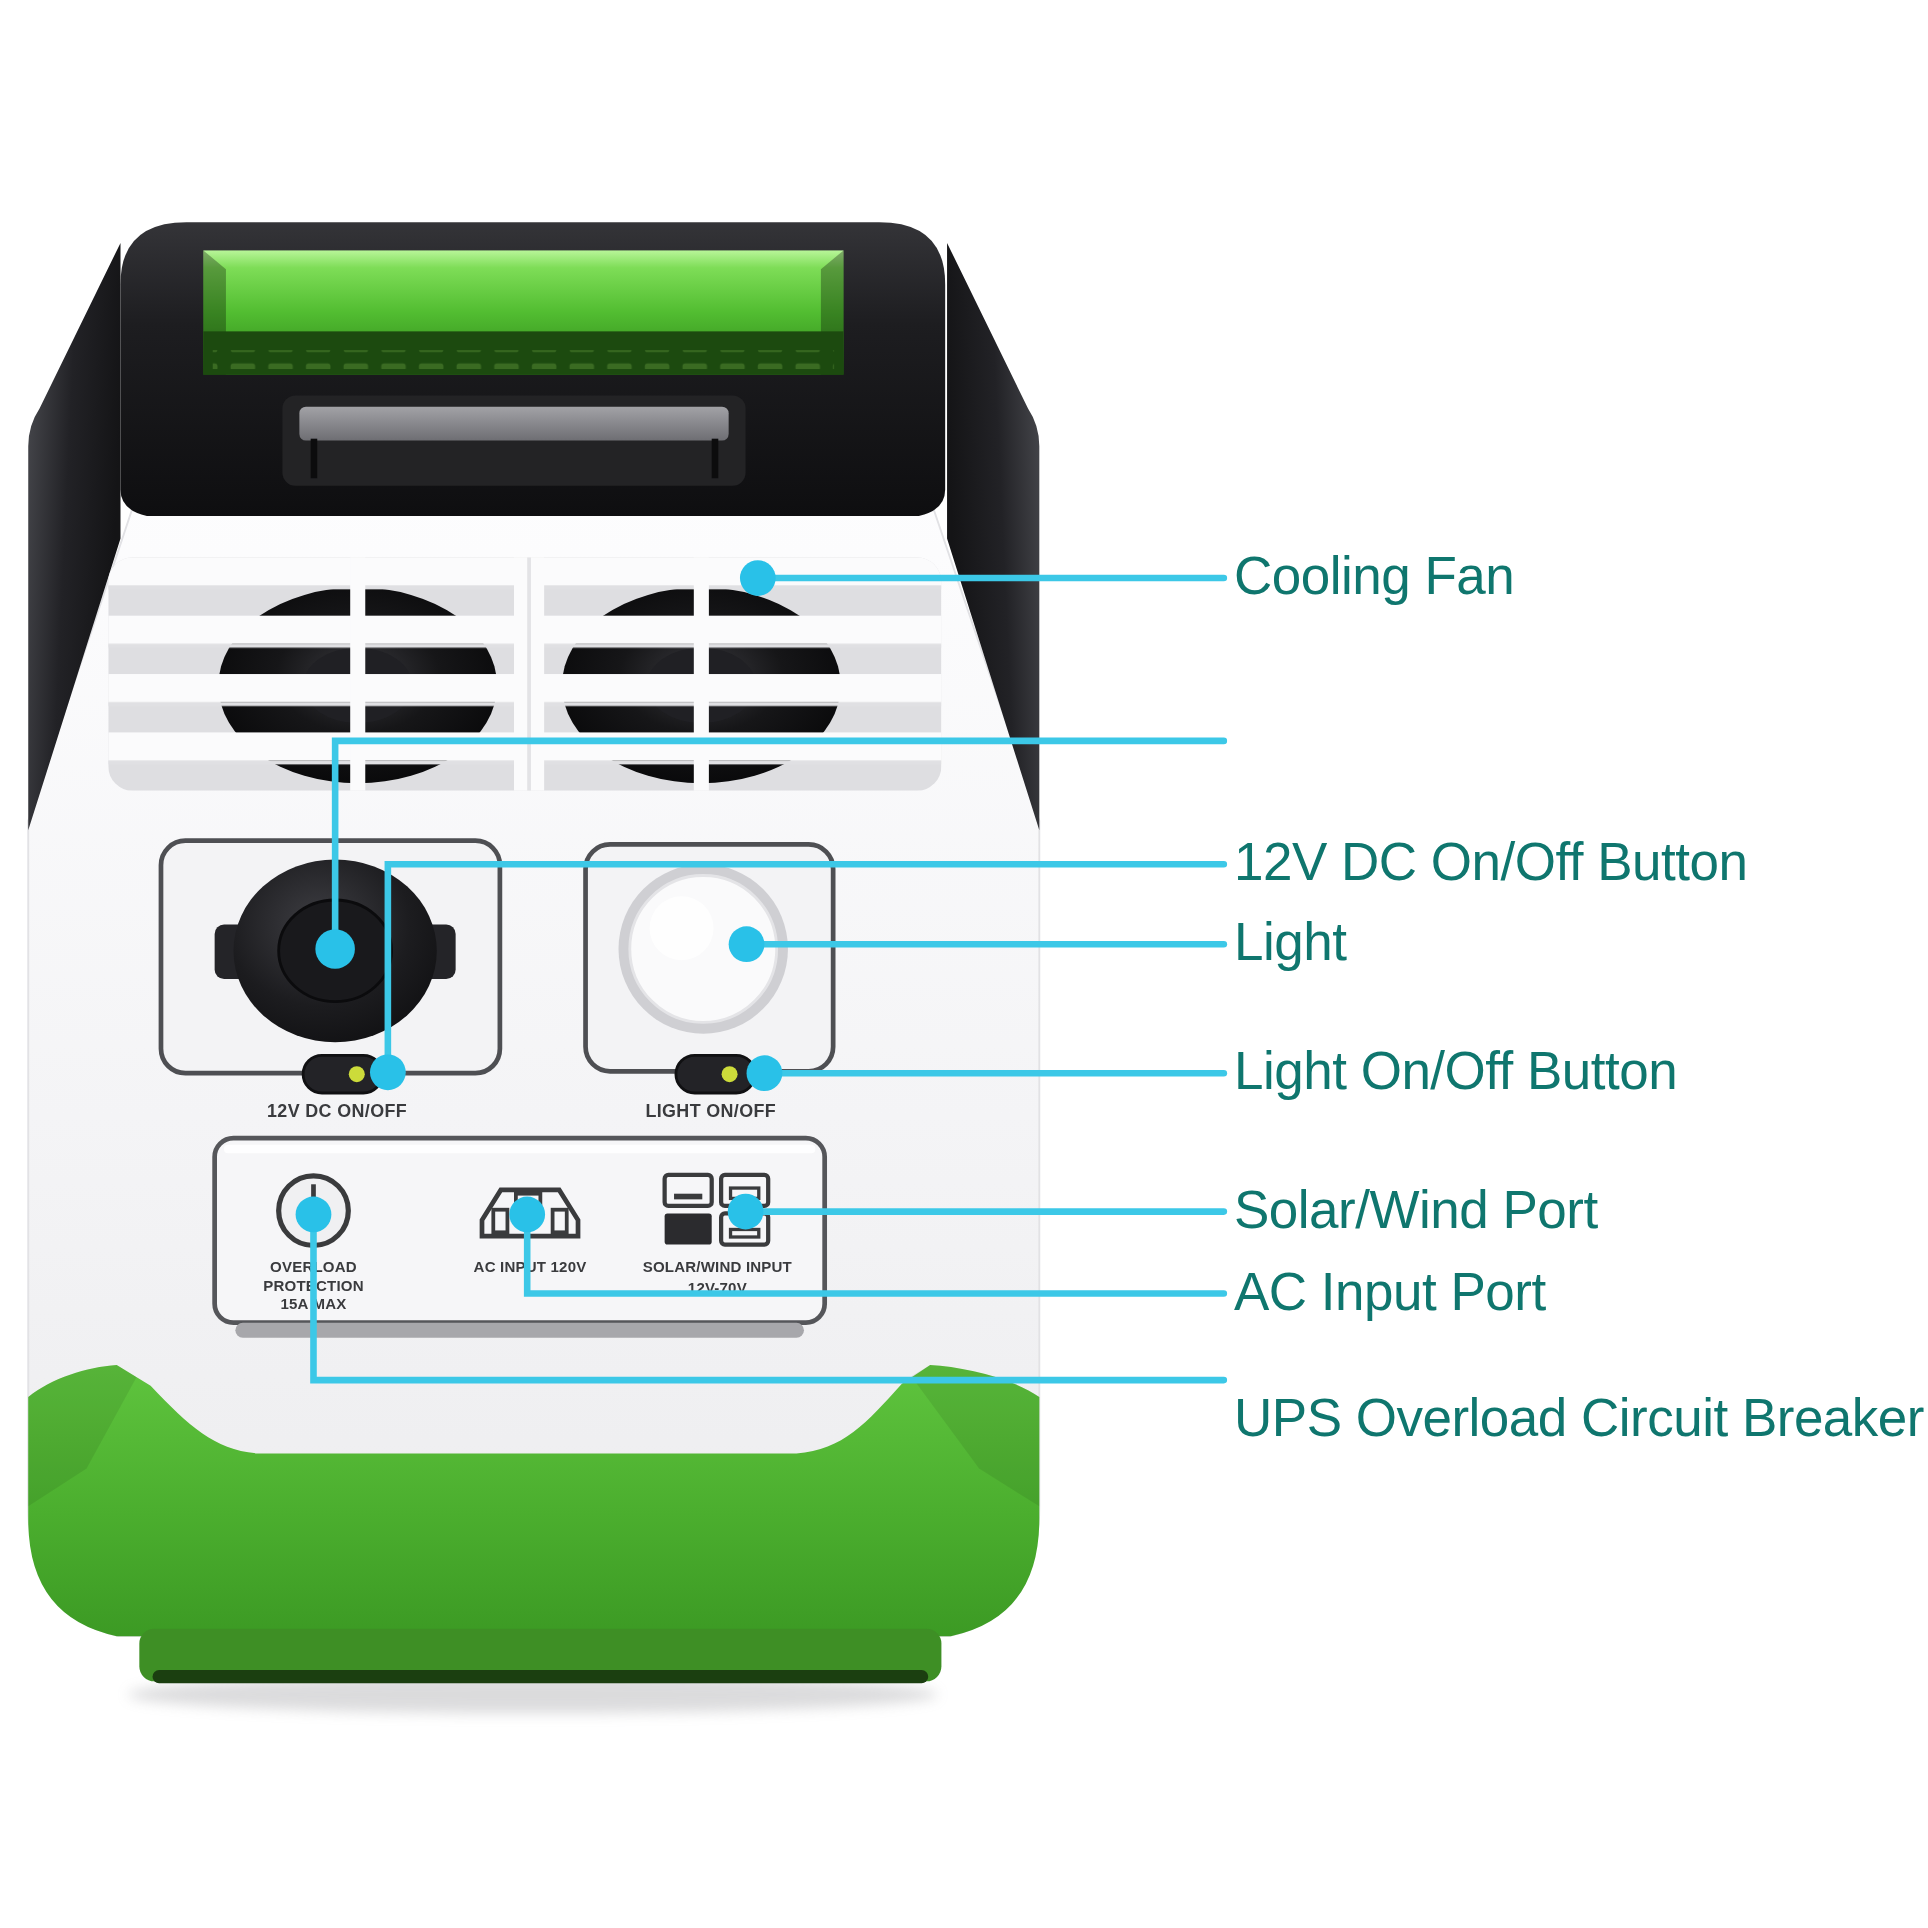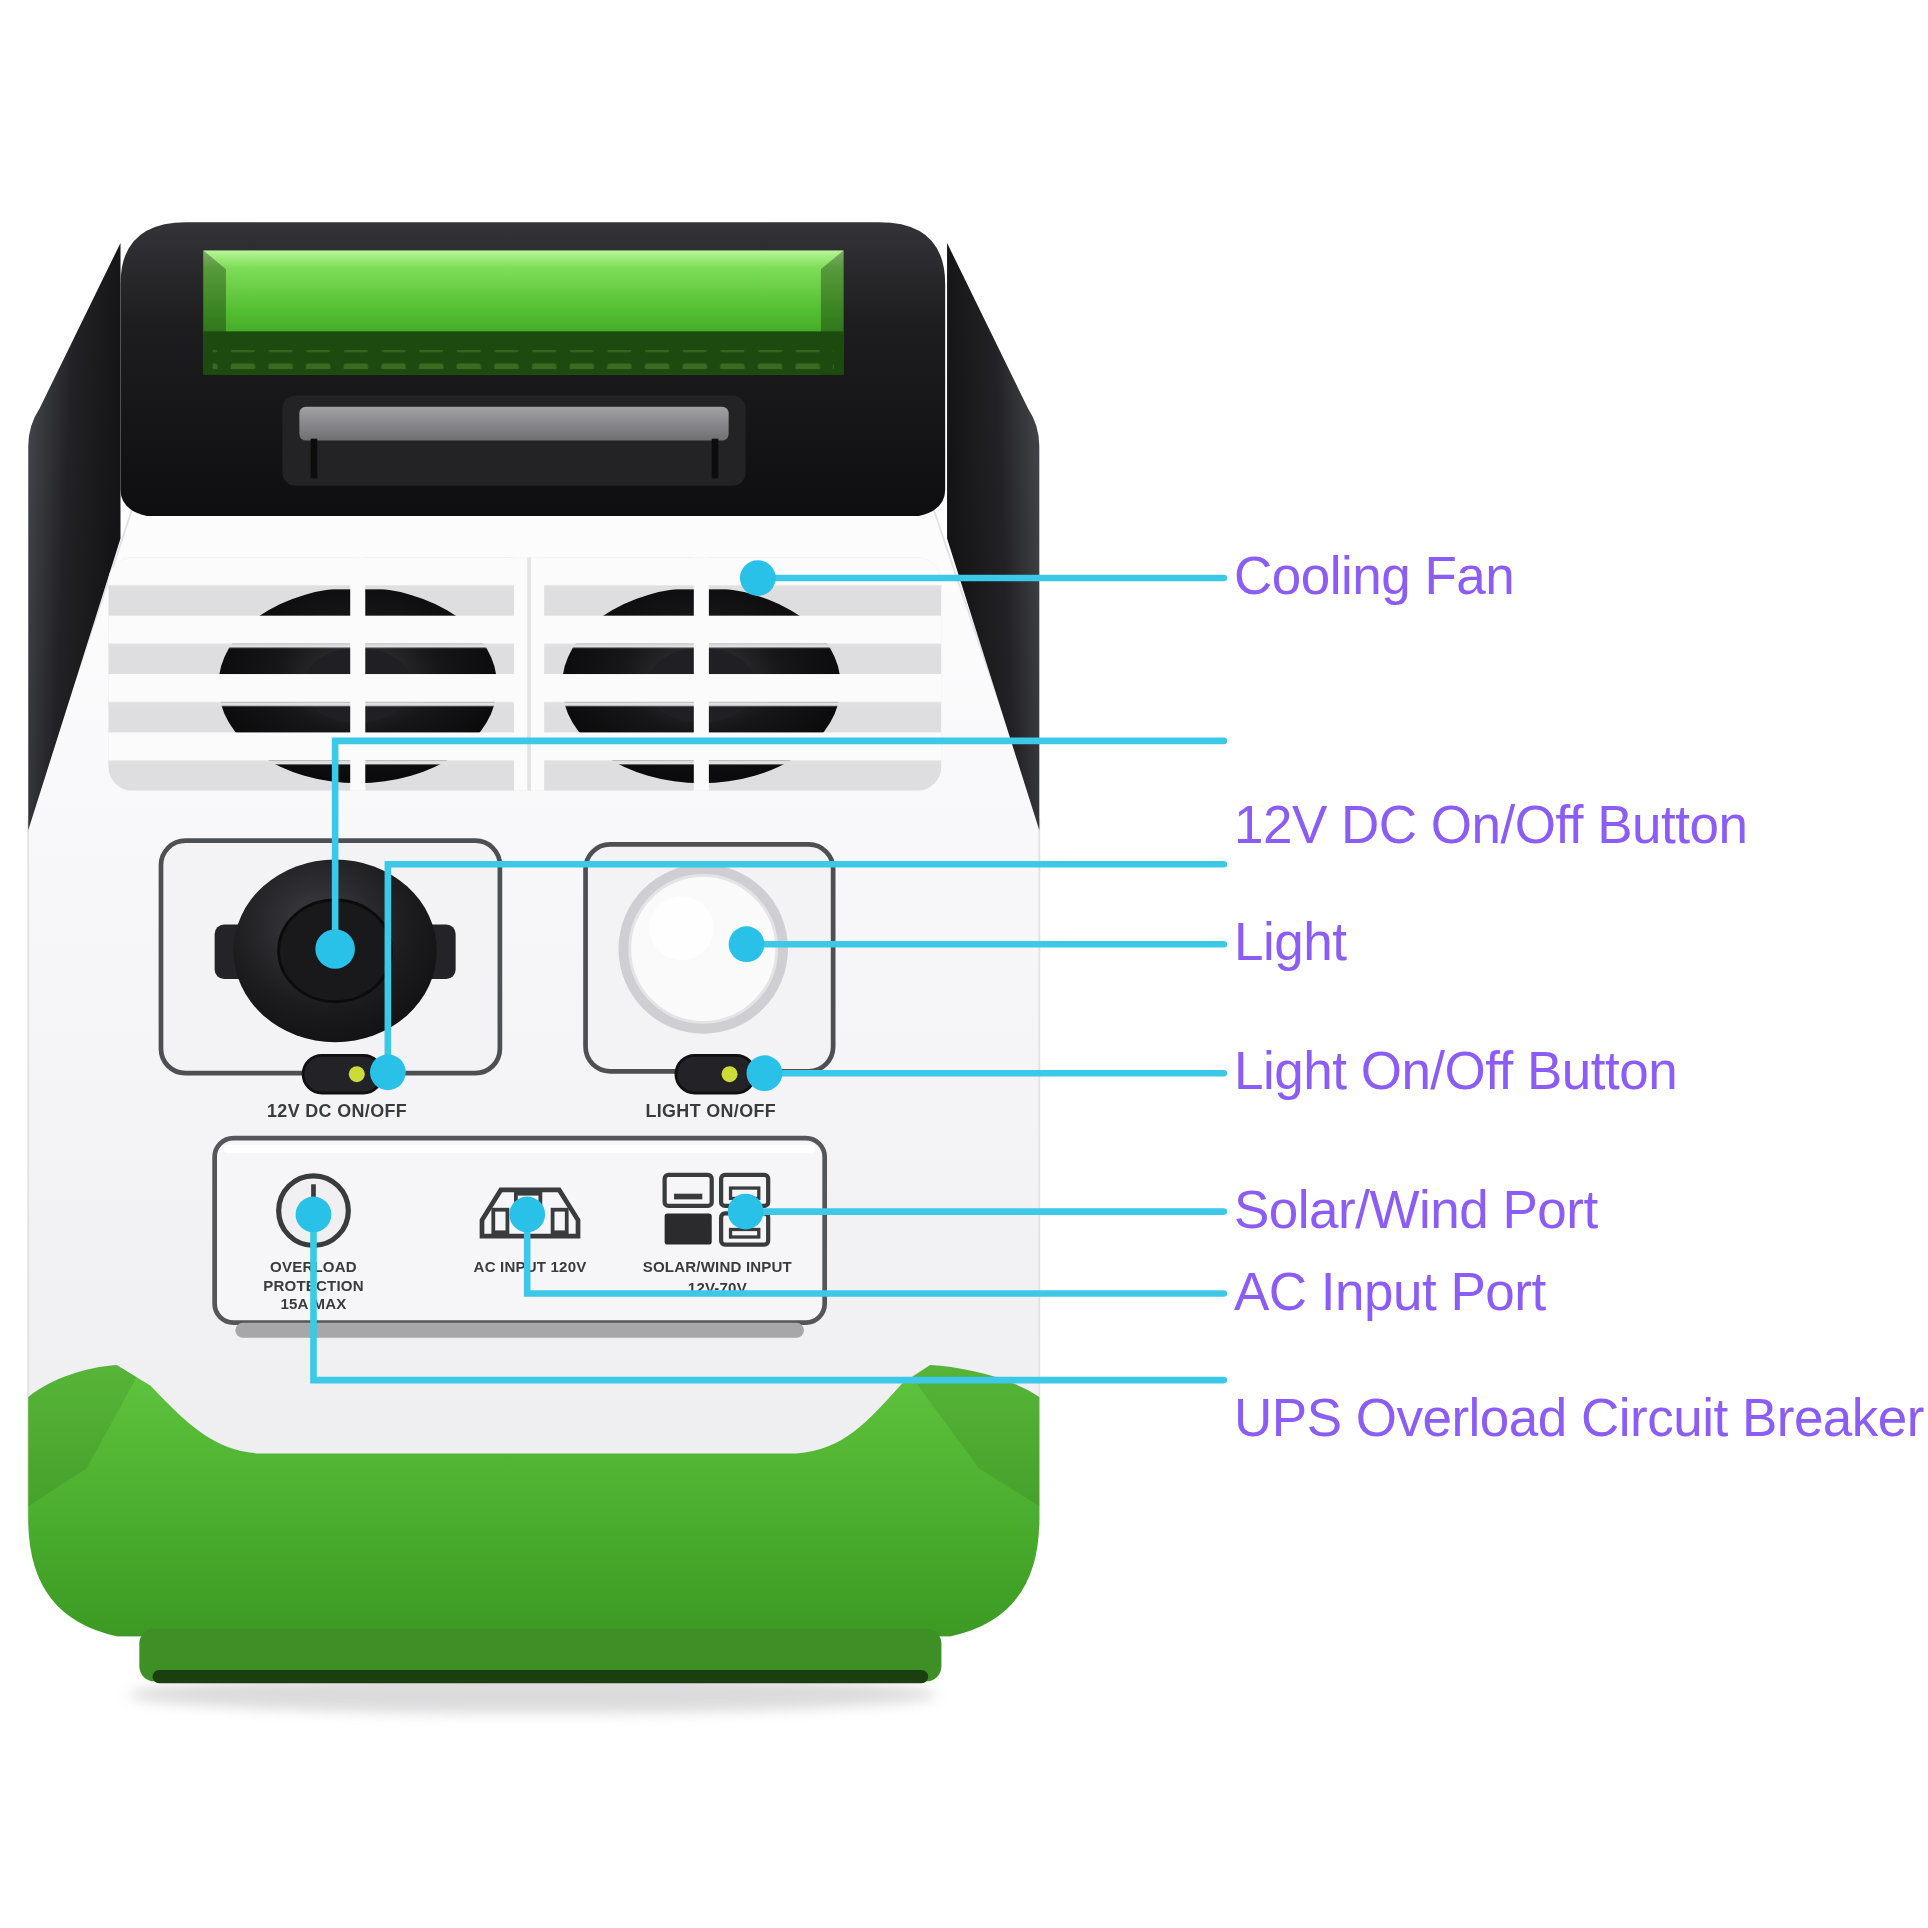--- a/index.html
+++ b/index.html
@@ -3,21 +3,21 @@
 <meta charset="utf-8">
 <style>
   html,body{margin:0;padding:0;background:#ffffff;}
   .canvas{
     position:relative;width:1928px;height:1928px;background:#ffffff;overflow:hidden;
     font-family:"Liberation Sans",sans-serif;
   }
   .device-svg{position:absolute;left:0;top:0;}
   .callout-label{
     position:absolute;left:1234px;transform:translateY(-54%);
-    font-size:53px;letter-spacing:-0.5px;color:#8b5cf6;white-space:nowrap;
+    font-size:53px;letter-spacing:-0.5px;color:#0f766e;white-space:nowrap;
     font-family:"Liberation Sans",sans-serif;
   }
   svg text{
     font-family:"Liberation Sans",sans-serif;
     font-weight:bold;fill:#3a3b3e;text-anchor:middle;
   }
   .dev-label{font-size:19px;letter-spacing:0.4px;}
   .dev-label-sm{font-size:16px;letter-spacing:0.2px;}
 </style>
 </head>
@@ -220,20 +220,20 @@
       <circle cx="412" cy="1139" r="19"></circle>
       <circle cx="793" cy="1003" r="19"></circle>
       <circle cx="812" cy="1140" r="19"></circle>
       <circle cx="792" cy="1287" r="19"></circle>
       <circle cx="560" cy="1290" r="19"></circle>
       <circle cx="333" cy="1290" r="19"></circle>
     </g>
   </svg>
 
   <div class="callout-label" style="top:578px">Cooling Fan</div>
-  <div class="callout-label" style="top:827px">12V DC On/Off Button</div>
+  <div class="callout-label" style="top:864px">12V DC On/Off Button</div>
   <div class="callout-label" style="top:944px">Light</div>
   <div class="callout-label" style="top:1073px">Light On/Off Button</div>
   <div class="callout-label" style="top:1294px">AC Input Port</div>
   <div class="callout-label" style="top:1212px">Solar/Wind Port</div>
   <div class="callout-label" style="top:1420px">UPS Overload Circuit Breaker</div>
 </div>
 
 
 </body></html>

